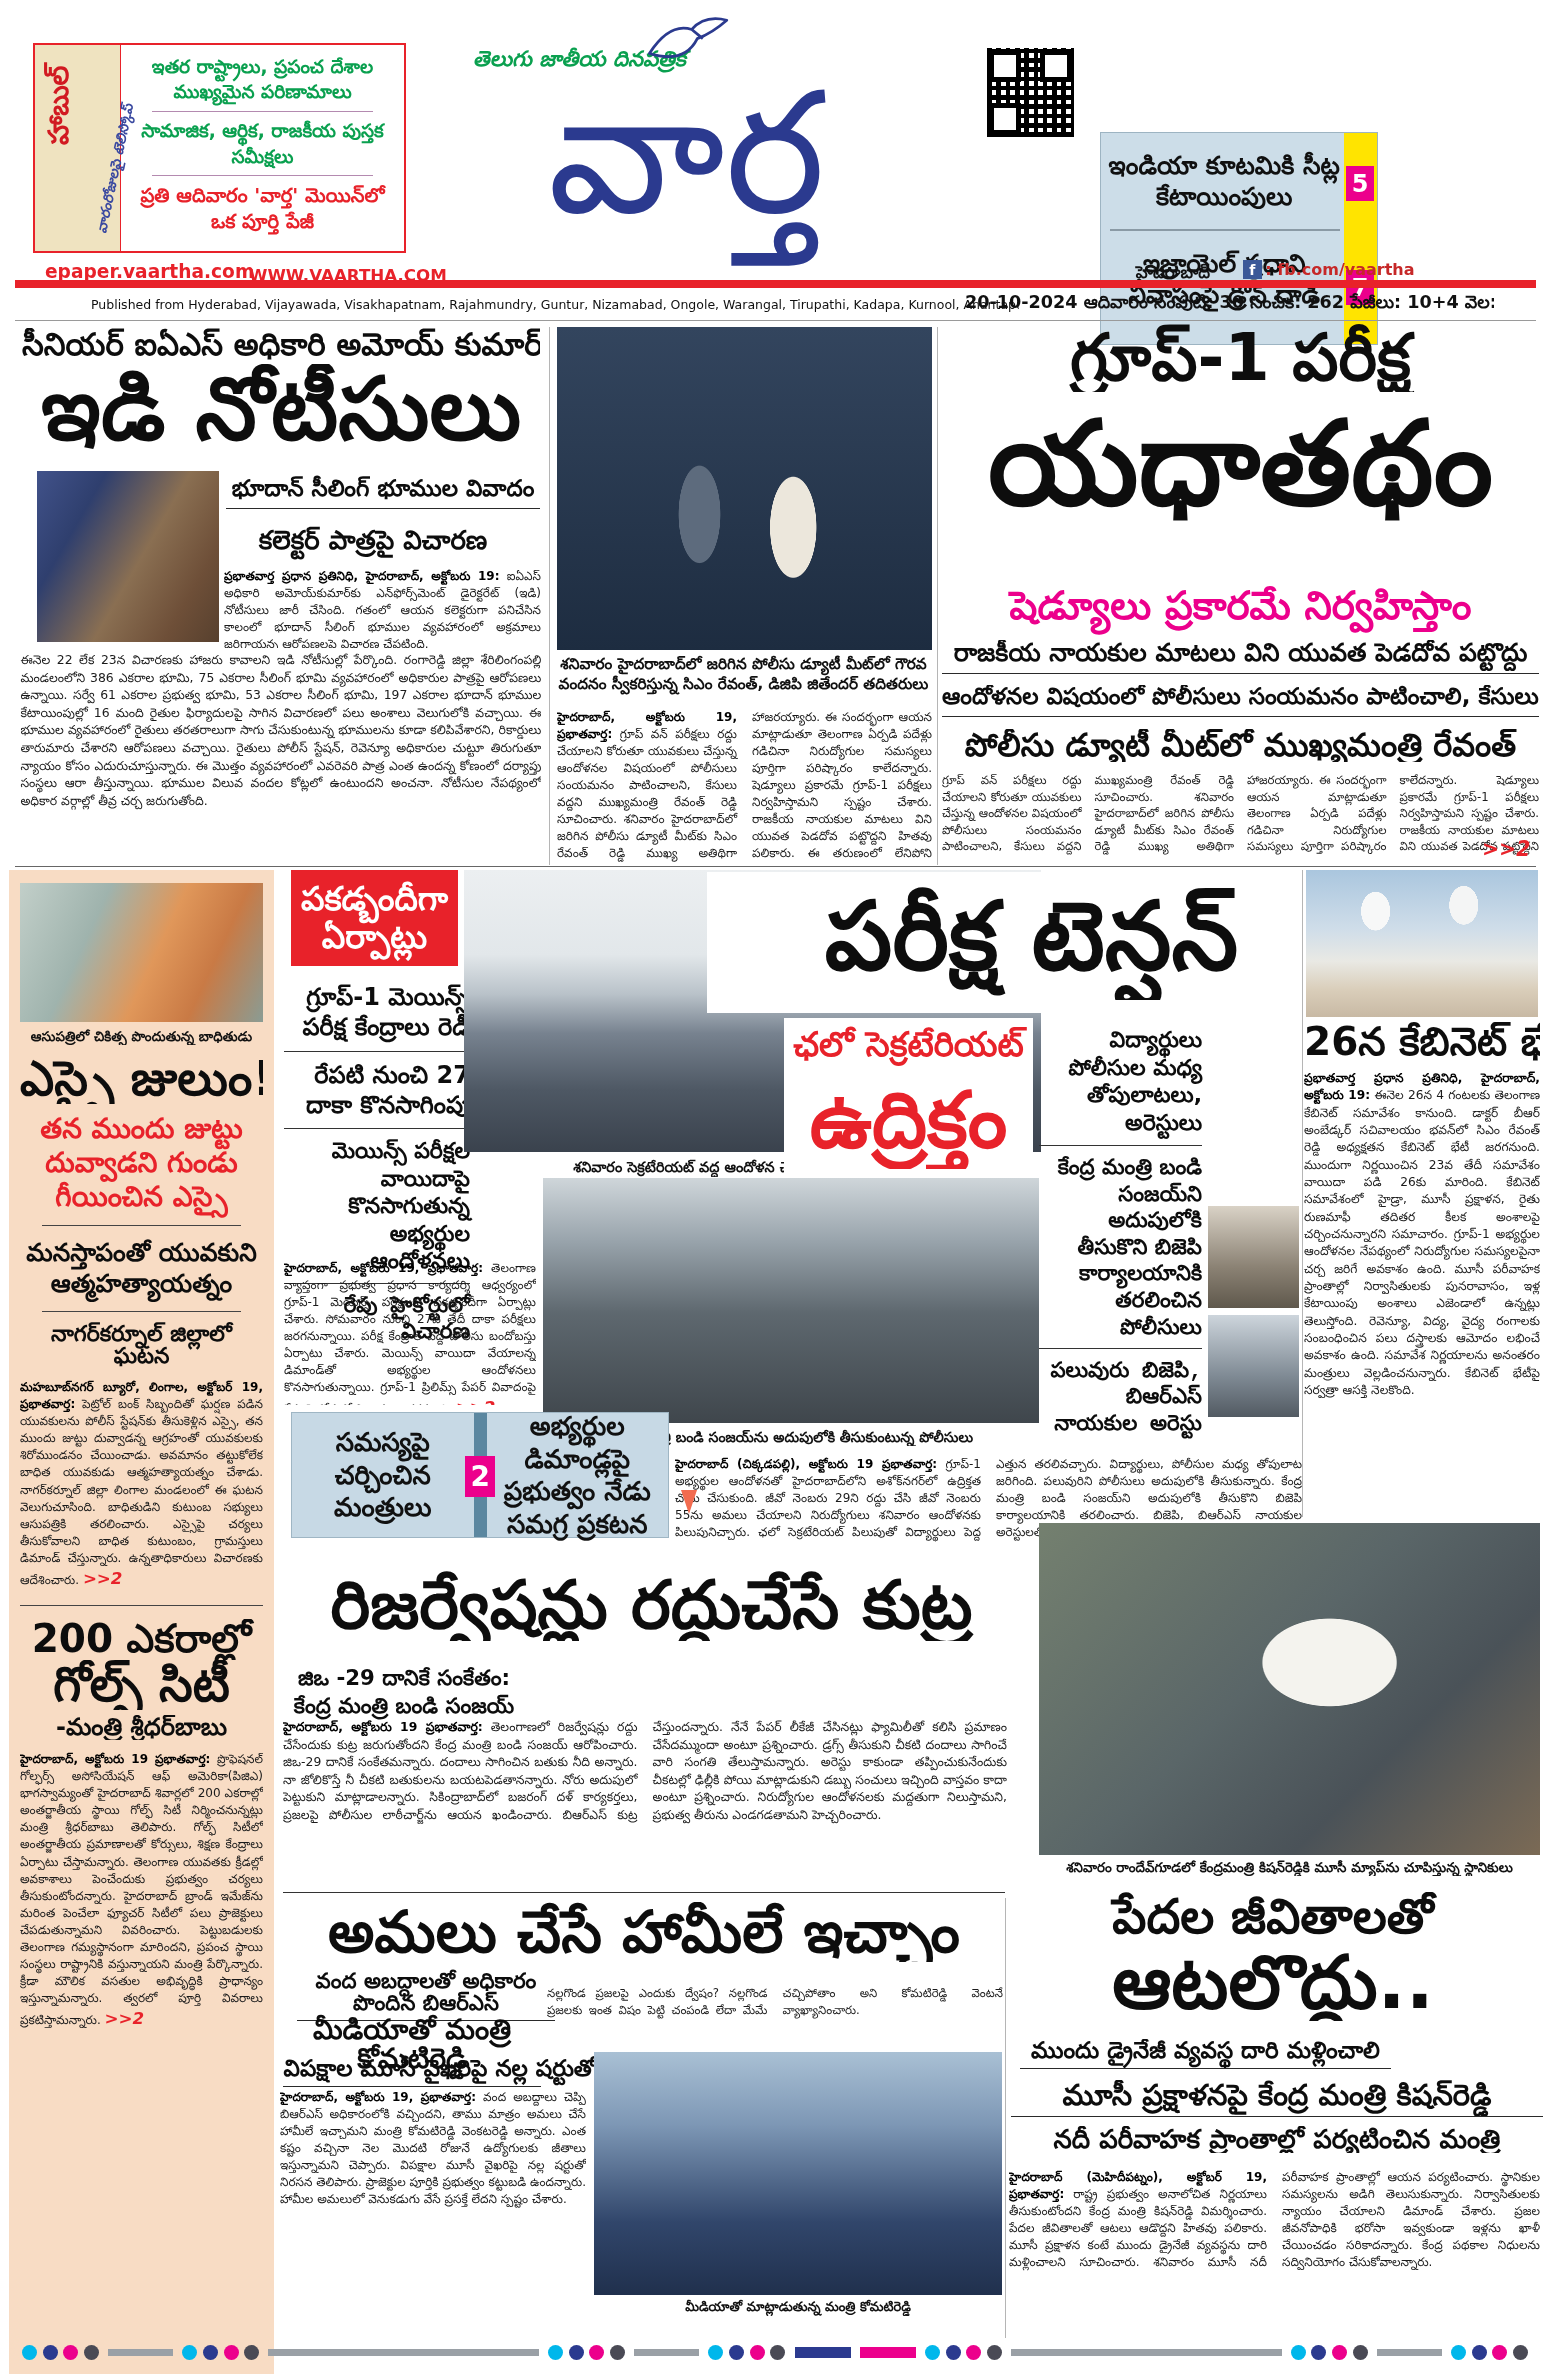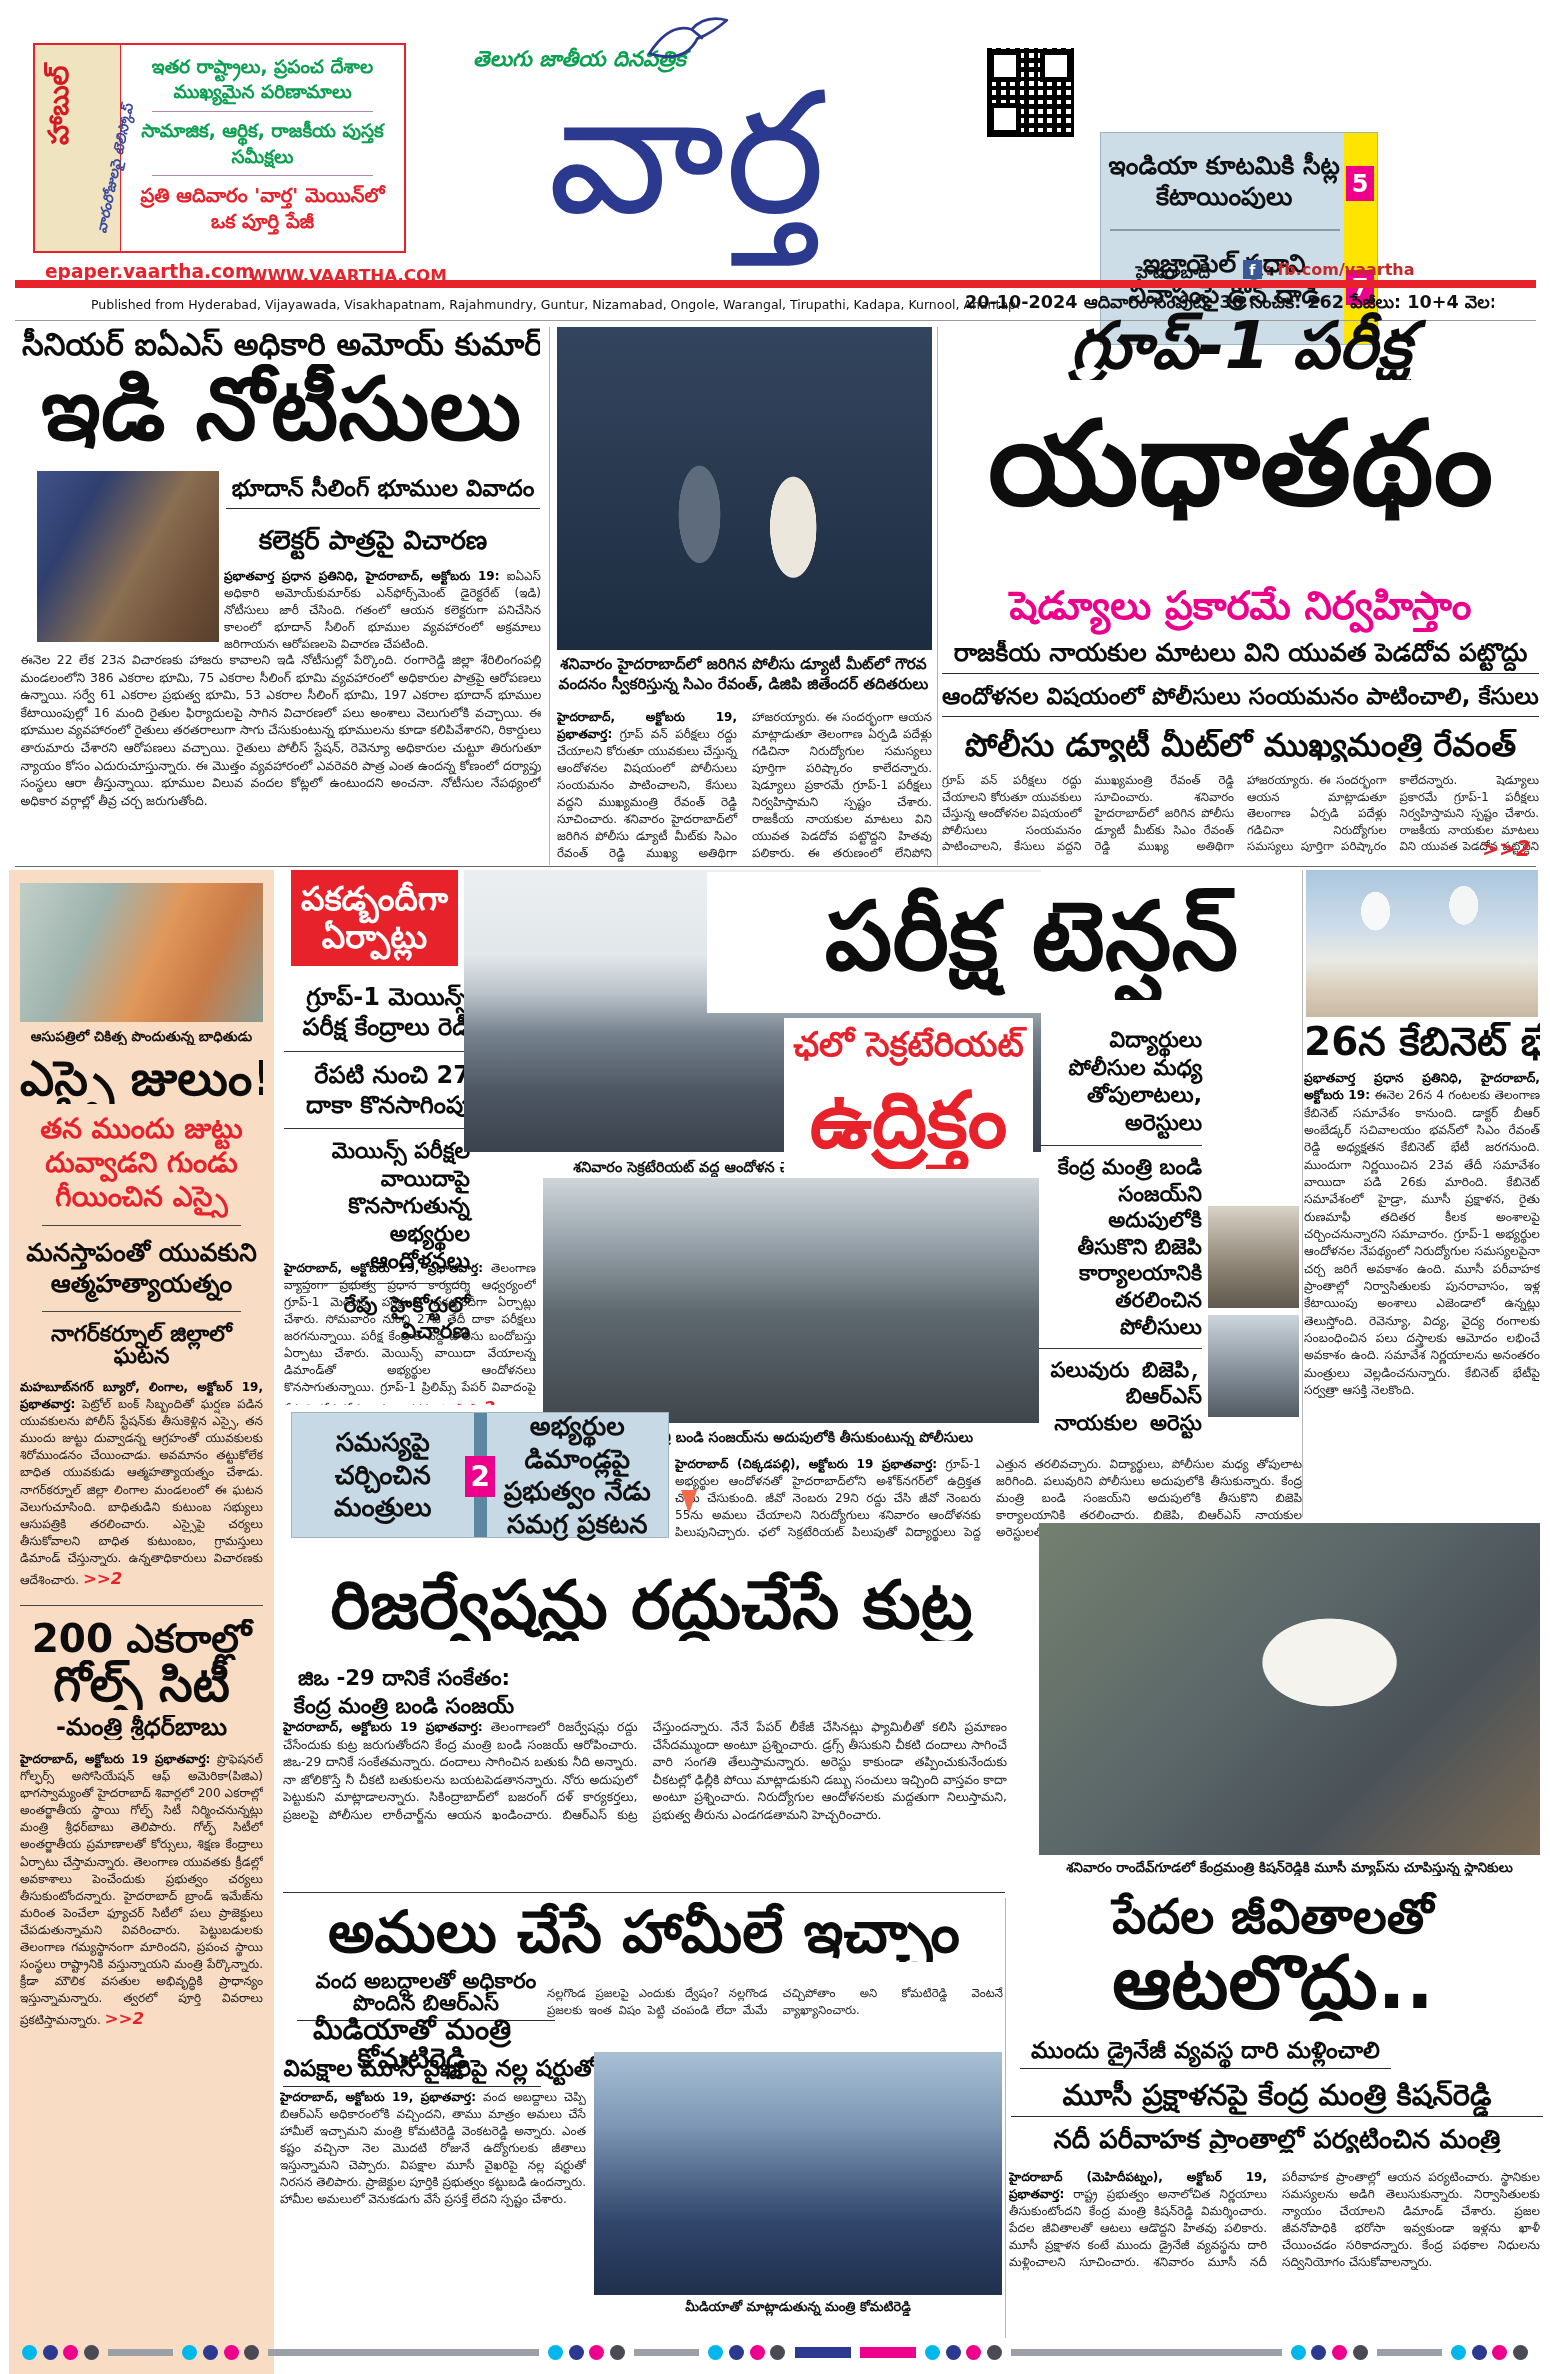--- a/index.html
+++ b/index.html
@@ -149,21 +149,21 @@
 
 <div class="abs ph ph-meet" style="left:557px;top:327px;width:375px;height:323px;"></div>
 <div class="abs capt" style="left:558px;top:655px;width:371px;font-size:15.3px;">శనివారం హైదరాబాద్‌లో జరిగిన పోలీసు డ్యూటీ మీట్‌లో గౌరవ వందనం స్వీకరిస్తున్న సిఎం రేవంత్, డిజిపి జితేందర్ తదితరులు</div>
 <div class="abs body cols2" style="left:557px;top:709px;width:375px;height:156px;font-size:12px;">
   <span class="byline">హైదరాబాద్, అక్టోబరు 19, ప్రభాతవార్త:</span>
   <span>గ్రూప్ వన్ పరీక్షలు రద్దు చేయాలని కోరుతూ యువకులు చేస్తున్న ఆందోళనల విషయంలో పోలీసులు సంయమనం పాటించాలని, కేసులు వద్దని ముఖ్యమంత్రి రేవంత్ రెడ్డి సూచించారు. శనివారం హైదరాబాద్‌లో జరిగిన పోలీసు డ్యూటీ మీట్‌కు సిఎం రేవంత్ రెడ్డి ముఖ్య అతిథిగా హాజరయ్యారు. ఈ సందర్భంగా ఆయన మాట్లాడుతూ తెలంగాణ ఏర్పడి పదేళ్లు గడిచినా నిరుద్యోగుల సమస్యలు పూర్తిగా పరిష్కారం కాలేదన్నారు. షెడ్యూలు ప్రకారమే గ్రూప్-1 పరీక్షలు నిర్వహిస్తామని స్పష్టం చేశారు. రాజకీయ నాయకుల మాటలు విని యువత పెడదోవ పట్టొద్దని హితవు పలికారు. ఈ తరుణంలో లేనిపోని సమస్యలను కొందరు సృష్టిస్తున్నారని, వీటి వెనుక రాజకీయ నిరుద్యోగులు వున్నారని సిఎం పేర్కొన్నారు. అభ్యర్థుల భవిష్యత్తును దృష్టిలో పెట్టుకొని ప్రభుత్వం అన్ని ఏర్పాట్లు చేసిందని, ఎవరూ ఆందోళన చెందాల్సిన అవసరం లేదని తెలిపారు. ఈ విషయంలో నిరుద్యోగులను రెచ్చగొట్టే ప్రయత్నాలను సహించబోమని హెచ్చరించారు.</span>
 </div>
 
 <div class="abs vdiv" style="left:937px;top:327px;height:538px;"></div>
 
-<div class="abs c nw hl" style="left:942px;top:312px;width:597px;font-size:65px;font-style:italic;">గ్రూప్-1 పరీక్ష</div>
+<div class="abs c nw hl" style="left:942px;top:324px;width:597px;font-size:65px;">గ్రూప్-1 పరీక్ష</div>
 <div class="abs c nw hl" style="left:942px;top:403px;width:597px;height:167px;font-size:117px;">యధాతథం</div>
 <div class="abs c nw" style="left:942px;top:583px;width:597px;font-size:39px;font-weight:bold;color:#ec008c;">షెడ్యూలు ప్రకారమే నిర్వహిస్తాం</div>
 <div class="abs c nw hl rule-b" style="left:942px;top:640px;width:597px;font-size:25px;">రాజకీయ నాయకుల మాటలు విని యువత పెడదోవ పట్టొద్దు</div>
 <div class="abs c nw hl rule-b" style="left:942px;top:685px;width:597px;font-size:23px;">ఆందోళనల విషయంలో పోలీసులు సంయమనం పాటించాలి, కేసులు వద్దు</div>
 <div class="abs c nw hl" style="left:942px;top:729px;width:597px;font-size:32px;">పోలీసు డ్యూటీ మీట్‌లో ముఖ్యమంత్రి రేవంత్</div>
 <div class="abs body cols4" style="left:942px;top:772px;width:597px;height:91px;font-size:11.7px;">గ్రూప్ వన్ పరీక్షలు రద్దు చేయాలని కోరుతూ యువకులు చేస్తున్న ఆందోళనల విషయంలో పోలీసులు సంయమనం పాటించాలని, కేసులు వద్దని ముఖ్యమంత్రి రేవంత్ రెడ్డి సూచించారు. శనివారం హైదరాబాద్‌లో జరిగిన పోలీసు డ్యూటీ మీట్‌కు సిఎం రేవంత్ రెడ్డి ముఖ్య అతిథిగా హాజరయ్యారు. ఈ సందర్భంగా ఆయన మాట్లాడుతూ తెలంగాణ ఏర్పడి పదేళ్లు గడిచినా నిరుద్యోగుల సమస్యలు పూర్తిగా పరిష్కారం కాలేదన్నారు. షెడ్యూలు ప్రకారమే గ్రూప్-1 పరీక్షలు నిర్వహిస్తామని స్పష్టం చేశారు. రాజకీయ నాయకుల మాటలు విని యువత పెడదోవ పట్టొద్దని హితవు పలికారు. ఈ తరుణంలో లేనిపోని సమస్యలను కొందరు సృష్టిస్తున్నారని, వీటి వెనుక రాజకీయ నిరుద్యోగులు వున్నారని సిఎం పేర్కొన్నారు. అభ్యర్థుల భవిష్యత్తును దృష్టిలో పెట్టుకొని ప్రభుత్వం అన్ని ఏర్పాట్లు చేసిందని, ఎవరూ ఆందోళన చెందాల్సిన అవసరం లేదని తెలిపారు. ఈ విషయంలో నిరుద్యోగులను రెచ్చగొట్టే ప్రయత్నాలను సహించబోమని హెచ్చరించారు.</div>
 <div class="abs cont" style="left:1482px;top:837px;font-size:20.4px;">&gt;&gt;2</div>
 
 <div class="abs" style="left:15px;top:866px;width:1521px;border-top:1.9px solid #666;"></div>
 

